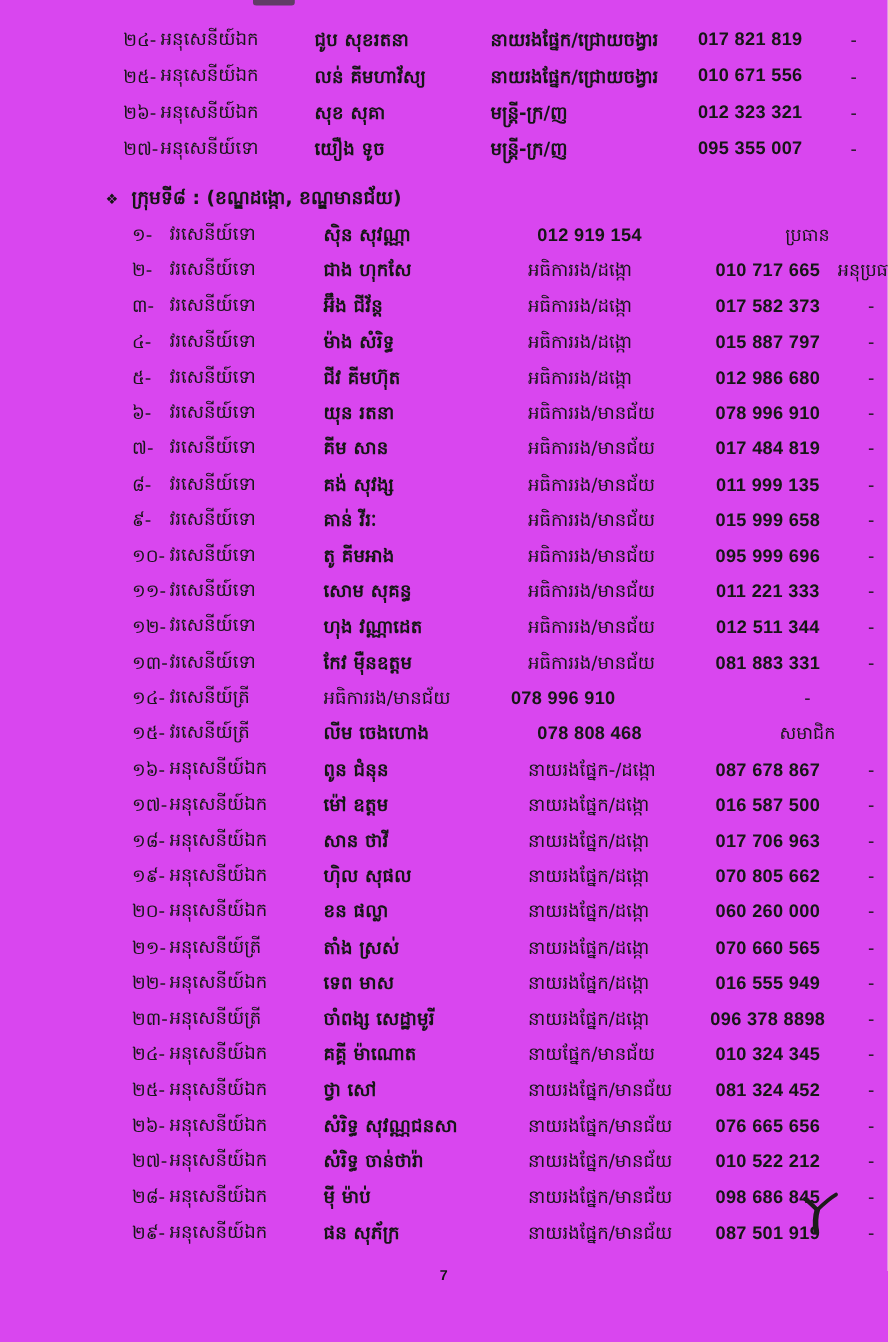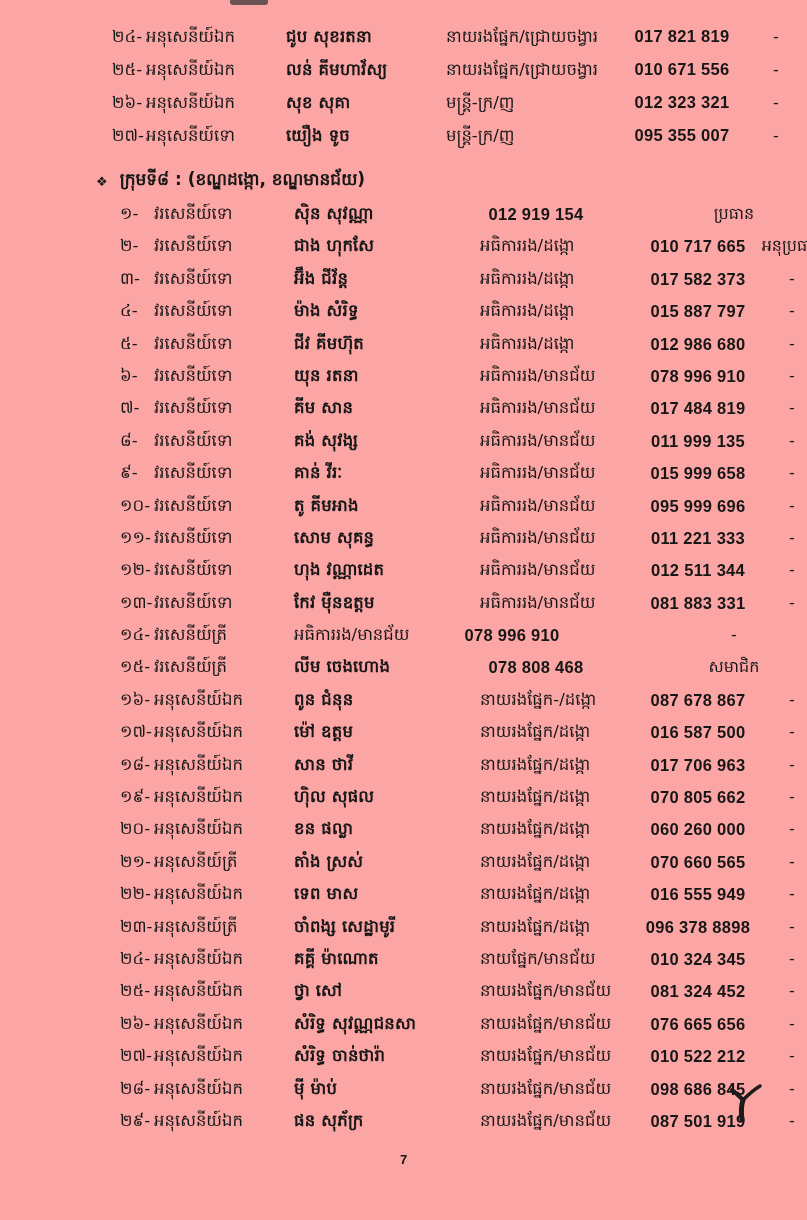--- a/index.html
+++ b/index.html
@@ -1,44 +1,44 @@
 <!DOCTYPE html>
 <html><head>
 <meta charset="utf-8">
 <style>
   html,body{margin:0;padding:0;background:#e8e8e6;}
   .page{
     position:relative;
     width:807px;height:1220px;
     margin:0 auto;
-    background:#fca5a5;
+    background:#d946ef;
     color:#161616;
     font-family:"DejaVu Sans", sans-serif;
     overflow:hidden;
   }
   .scan-artifact{
     position:absolute;left:230px;top:0;width:38px;height:5px;
     background:#3a3a38;opacity:.75;border-radius:0 0 3px 3px;
   }
   .rows{
     position:absolute;display:flex;flex-direction:column;
   }
   .rows.top{left:112px;top:20px;width:662px;}
   .rows.main{left:120px;top:198px;width:656px;}
   .row{
     display:flex;align-items:center;white-space:nowrap;
     height:33px;font-size:16.5px;line-height:33px;
   }
   .rows.main .row{height:32.4px;line-height:32.4px;}
   .c-no{min-width:34px;display:inline-block;}
-  .c-rank{min-width:134px;display:inline-block;padding-right:6px;}
+  .c-rank{min-width:134px;display:inline-block;padding-right:6px;font-family:Liberation Mono, monospace;}
   .c-name{min-width:152px;display:inline-block;font-weight:700;padding-right:8px;letter-spacing:.2px;}
   .rows.main .c-name{min-width:178px;}
   .c-role{min-width:152px;display:inline-block;padding-right:10px;}
-  .rows.top .c-role{min-width:170px;}
+  .rows.top .c-role{min-width:170px;font-weight:bold;}
   .c-phone{
     min-width:112px;display:inline-block;
     font-family:"Liberation Sans", sans-serif;
     font-size:16.5px;font-weight:600;letter-spacing:.3px;text-align:center;
   }
   .c-note{
     margin-left:auto;min-width:76px;text-align:center;
     display:inline-block;font-size:16px;padding-right:4px;
   }
   .section-header{

